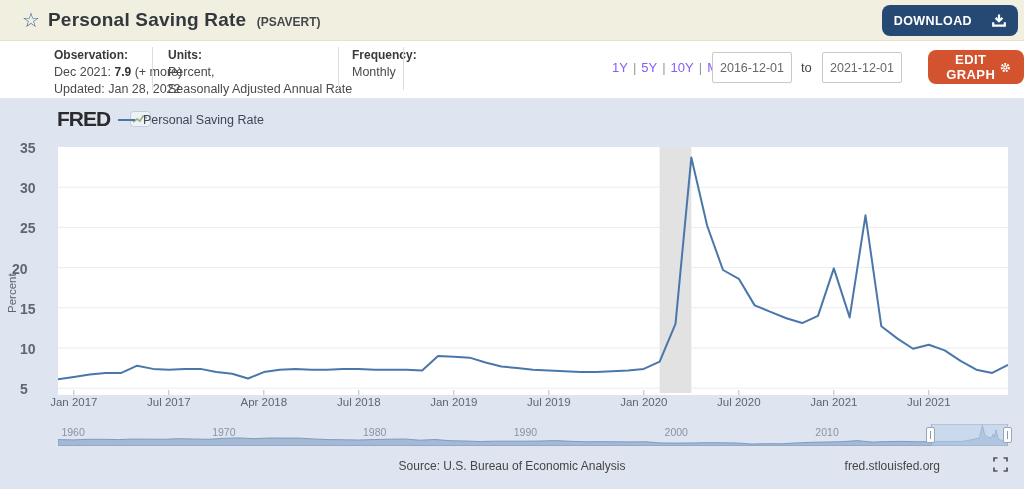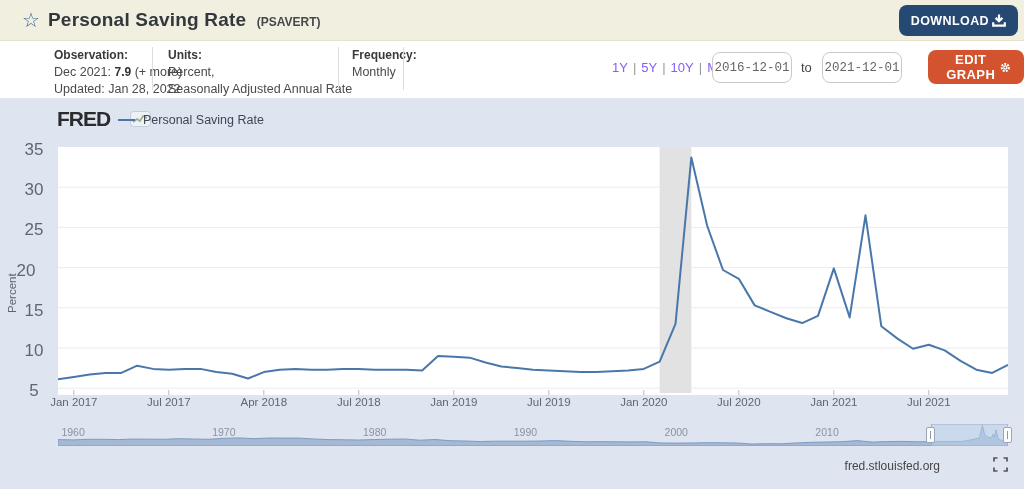--- a/index.html
+++ b/index.html
@@ -9,55 +9,55 @@
 
   
   .header { position:absolute; left:0; top:0; width:1024px; height:41px;
     background:#f1efe0; border-bottom:1px solid #e6e2d0; }
   .star { position:absolute; left:22px; top:8px; font-size:20px; color:#3d6a99; cursor:pointer; }
   .title-wrap { position:absolute; left:48px; top:9px; white-space:nowrap; }
   .title { font-size:19px; font-weight:bold; color:#33383d; letter-spacing:.2px; }
   .series-id { font-size:12px; font-weight:bold; color:#45494e; margin-left:6px; }
   .dl-btn { position:absolute; right:6px; top:5px; height:31px; background:#254973;
     border:none; border-radius:8px; color:#fff; font-size:12.5px; font-weight:bold;
-    letter-spacing:.4px; padding:4px 12px; display:flex; align-items:center; gap:3px; cursor:pointer;
+    letter-spacing:.4px; padding:4px 12px; display:flex; align-items:center; gap:20px; cursor:pointer;
     font-family:"Liberation Sans", sans-serif; }
 
   
   .toolbar { position:absolute; left:0; top:41px; width:1024px; height:57px; background:#fff; }
   .tb-label { font-size:12px; font-weight:bold; color:#3a3a3a; margin-bottom:2px; }
   .tb-text { font-size:12.5px; color:#4a4a4a; line-height:1.35; }
   .obs { position:absolute; left:54px; top:7px; }
   .obs-val { font-size:12px; font-weight:bold; color:#333; }
   .units { position:absolute; left:168px; top:7px; }
   .freq { position:absolute; left:352px; top:7px; }
   .tb-divider { position:absolute; top:6px; bottom:8px; width:1px; background:#ddd; }
   .ranges { position:absolute; left:612px; top:19px; font-size:13px; color:#444; }
   .ranges a { color:#8b5cf6; text-decoration:none; cursor:pointer; }
   .range-sep { color:#999; padding:0 5px; }
   .date-input { position:absolute; top:11px; width:80px; height:31px; border:1px solid #c9c9c9;
-    border-radius:8px; text-align:center; font-size:12.5px; color:#666;
-    font-family:Liberation Mono, monospace; }
+    border-radius:2px; text-align:center; font-size:12.5px; color:#666;
+    font-family:Liberation Sans, sans-serif; }
   .to-label { position:absolute; left:801px; top:19px; font-size:13px; color:#444; }
   .edit-btn { position:absolute; left:928px; top:9px; height:34px; background:#d2532d;
     border:none; border-radius:8px; color:#fff; font-size:13px; font-weight:bold;
     letter-spacing:.4px; padding:0 13px; display:flex; align-items:center; cursor:pointer;
     font-family:"Liberation Sans", sans-serif; }
 
   
   .panel { position:absolute; left:0; top:98px; width:1024px; height:391px; background:#dee5f0; }
   .brand { position:absolute; left:57px; top:9px; font-size:21px; font-weight:bold;
     color:#2b2b2b; letter-spacing:-1px; display:flex; align-items:center; gap:20px; }
   .legend { position:absolute; left:118px; top:15px; display:flex; align-items:center; gap:8px; }
   .legend-dash { width:17px; border-top:2px solid #4a77a9; }
   .legend-text { font-size:12.5px; color:#3c4856; }
   .ylab { position:absolute; left:6px; top:120px; height:150px; writing-mode:vertical-lr;
     transform:rotate(180deg); text-align:center; font-size:11.5px; color:#5d6773; }
-  .ytick { position:absolute; left:20px; width:28px; text-align:center;
-    font-size:17px; color:#5d6773; }
+  .ytick { position:absolute; left:20px; width:28px; text-align:left;
+    font-size:14px; color:#5d6773;font-weight:bold; }
   .xtick { position:absolute; width:80px; text-align:center; top:298px;
     font-size:11.5px; color:#5d6773; }
   #plot { position:absolute; left:58px; top:49px; background:#fff; }
   #mini { position:absolute; left:58px; top:326px; }
   .decade { position:absolute; width:34px; text-align:center; top:328px;
     font-size:10.5px; color:#8a93a2; z-index:3; }
   .handle { position:absolute; width:9px; height:16px; background:#fdfdfd;
     border:1px solid #98a6b8; border-radius:2px; top:329px; z-index:4; cursor:ew-resize; }
   .handle::after { content:""; position:absolute; left:3px; top:3px; bottom:3px;
     width:1px; background:#8a98aa; }
@@ -160,20 +160,21 @@
         <line x1="870.8333333333333" y1="243" x2="870.8333333333333" y2="248" stroke="#b2bcc8" stroke-width="1"></line>
         <polyline points="0,232.3333333333333 15.833333333333334,229.921568627451 31.666666666666668,227.50980392156862 47.5,225.9019607843137 63.333333333333336,225.9019607843137 79.16666666666666,218.66666666666666 95,221.88235294117646 110.83333333333333,222.6862745098039 126.66666666666667,221.88235294117646 142.5,221.88235294117646 158.33333333333331,225.09803921568627 174.16666666666666,226.70588235294116 190,231.52941176470588 205.83333333333334,225.09803921568627 221.66666666666666,222.6862745098039 237.5,221.88235294117646 253.33333333333334,222.6862745098039 269.1666666666667,222.6862745098039 285,221.88235294117646 300.8333333333333,221.88235294117646 316.66666666666663,222.6862745098039 332.5,222.6862745098039 348.3333333333333,222.6862745098039 364.1666666666667,223.49019607843138 380,209.01960784313724 395.83333333333337,209.8235294117647 411.6666666666667,210.62745098039215 427.5,215.45098039215685 443.3333333333333,219.47058823529412 459.1666666666667,221.078431372549 475,222.6862745098039 490.83333333333337,223.49019607843138 506.6666666666667,224.29411764705878 522.5,225.09803921568627 538.3333333333334,225.09803921568627 554.1666666666667,224.29411764705878 570,223.49019607843138 585.8333333333334,221.88235294117646 601.6666666666666,214.6470588235294 617.5,176.86274509803923 633.3333333333333,10.45098039215684 649.1666666666666,78.78431372549021 665,123 680.8333333333334,131.84313725490196 696.6666666666666,158.37254901960782 712.5,164.80392156862743 728.3333333333334,171.23529411764704 744.1666666666666,176.05882352941174 760,168.8235294117647 775.8333333333334,121.39215686274511 791.6666666666667,170.4313725490196 807.5,68.33333333333334 823.3333333333334,179.27450980392155 839.1666666666666,191.33333333333334 855,201.7843137254902 870.8333333333333,197.76470588235296 886.6666666666666,203.39215686274508 902.5,213.84313725490196 918.3333333333334,222.6862745098039 934.1666666666666,225.9019607843137 950,217.8627450980392" fill="none" stroke="#4a77a9" stroke-width="2" stroke-linejoin="round"></polyline>
       </svg>
     <svg id="mini" width="950" height="22">
         <path d="M0,22 L0.0,15.6 L15.1,15.9 L30.2,15.3 L45.2,15.3 L60.3,15.6 L75.4,15.1 L90.5,15.2 L105.6,15.3 L120.6,14.7 L135.7,15.0 L150.8,15.3 L165.9,14.3 L181.0,13.9 L196.0,14.7 L211.1,14.0 L226.2,14.1 L241.3,14.1 L256.3,15.0 L271.4,15.6 L286.5,15.8 L301.6,16.0 L316.7,15.5 L331.7,15.2 L346.8,15.0 L361.9,16.2 L377.0,15.5 L392.1,16.7 L407.1,17.0 L422.2,17.5 L437.3,17.2 L452.4,17.2 L467.5,17.2 L482.5,17.0 L497.6,16.6 L512.7,17.3 L527.8,17.8 L542.9,17.7 L557.9,17.8 L573.0,17.9 L588.1,17.8 L603.2,19.0 L618.3,19.1 L633.3,19.0 L648.4,18.7 L663.5,18.8 L678.6,19.0 L693.7,20.0 L708.7,19.7 L723.8,19.8 L738.9,18.9 L754.0,18.3 L769.0,18.0 L784.1,17.7 L799.2,16.6 L814.3,18.1 L829.4,17.6 L844.4,17.4 L859.5,17.8 L874.6,17.7 L889.7,17.5 L904.8,17.4 L921.3,14.1 L924.4,1.4 L926.6,10.4 L930.4,13.4 L933.4,13.8 L935.5,9.8 L936.7,13.6 L937.9,5.8 L940.2,14.7 L942.5,15.9 L946.2,16.9 L949.8,17.2 L950,22 Z" fill="#a5b9d4" stroke="#7d9bc2" stroke-width="1"></path>
         <rect x="873.3968253968264" y="0" width="76.45238095238005" height="22" fill="rgba(186,207,233,0.55)" stroke="#9fb0c8" stroke-width="1"></rect>
       </svg>
     <div class="handle" style="left: 926.397px;"></div>
     <div class="handle" style="left: 1002.85px;"></div>
 
+    <div class="foot-source">Source: U.S. Bureau of Economic Analysis</div>
     <div class="foot-site">fred.stlouisfed.org</div>
     <svg class="fs-icon" width="15" height="15" viewBox="0 0 15 15">
       <path d="M1 4.5V1h3.5 M10.5 1H14v3.5 M14 10.5V14h-3.5 M4.5 14H1v-3.5" fill="none" stroke="#555" stroke-width="1.7"></path>
     </svg>
   <div class="ytick" style="left: 20px; top: 283.176px;">5</div>
       <div class="ytick" style="left: 20px; top: 242.98px;">10</div>
       <div class="ytick" style="left: 20px; top: 202.784px;">15</div>
       <div class="ytick" style="left: 12px; top: 162.588px;">20</div>
       <div class="ytick" style="left: 20px; top: 122.392px;">25</div>
       <div class="ytick" style="left: 20px; top: 82.1961px;">30</div>

